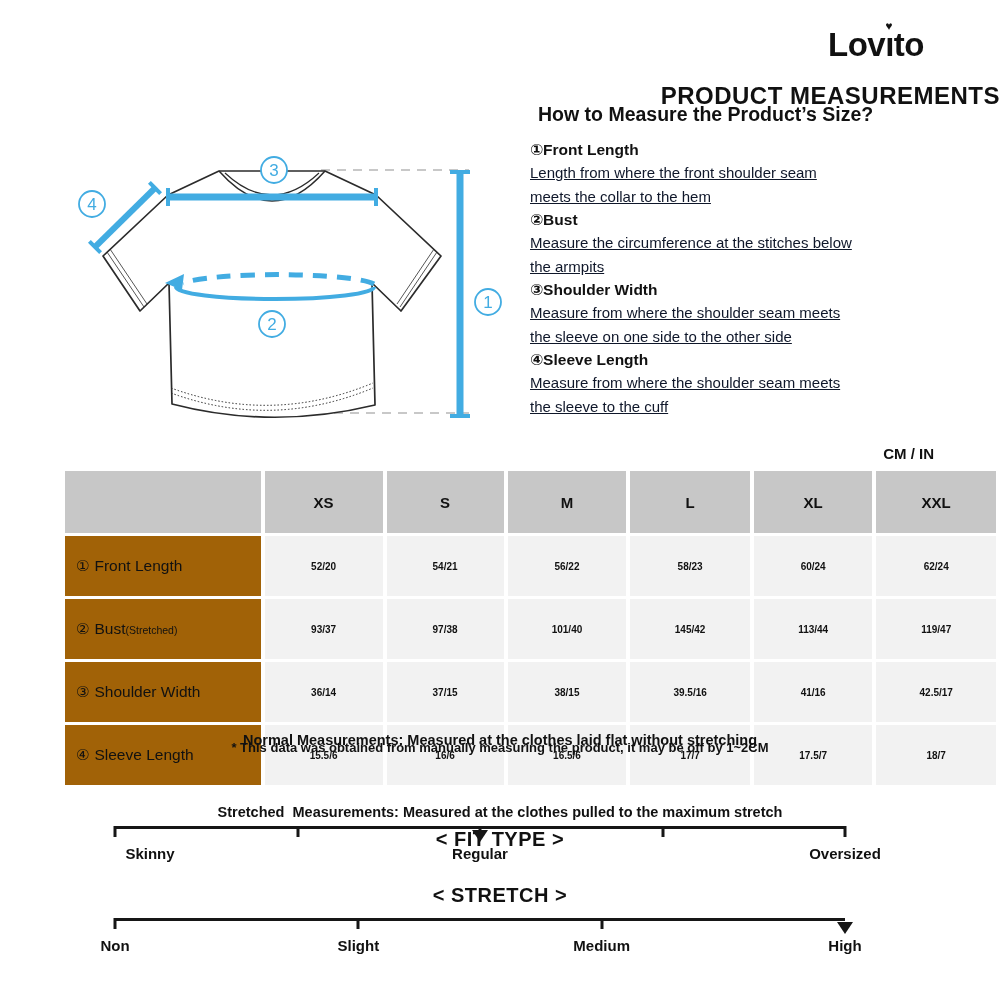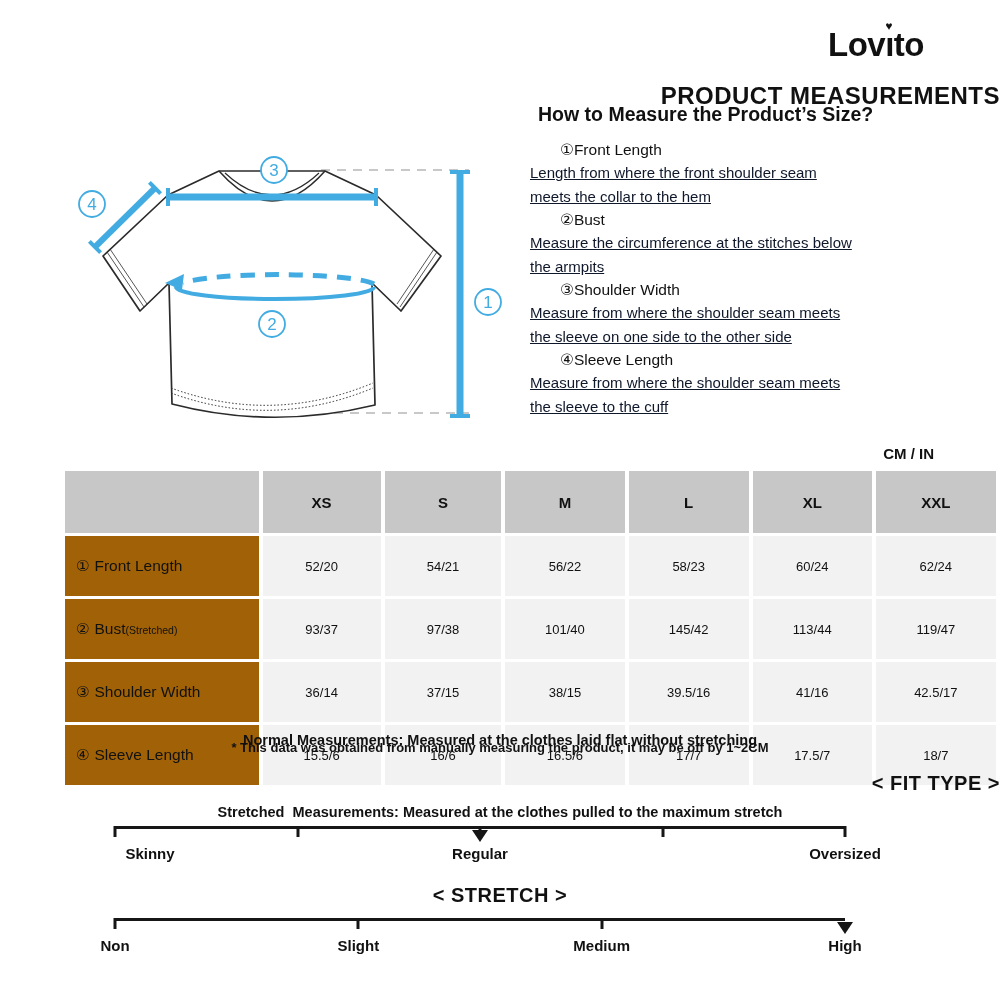--- a/index.html
+++ b/index.html
@@ -8,33 +8,33 @@
 
   .page-title{position:absolute;top:36px;left:0;width:100%;text-align:right;
               font-size:24px;font-weight:bold;letter-spacing:.5px;margin-top:46px;}
   .logo{position:absolute;top:26px;right:76px;font-size:33px;font-weight:bold;letter-spacing:-.5px;}
   .logo .iwrap{position:relative;display:inline-block;}
   .logo .heart{position:absolute;top:-7px;left:0px;font-size:12px;}
 
   
   .howto{position:absolute;left:530px;top:103px;width:404px;}
   .howto h2{margin:0 0 12px 8px;font-size:19.5px;font-weight:bold;}
-  .howto .item-title{font-size:15.5px;font-weight:normal;line-height:23px;margin-left:30px;}
+  .howto .item-title{font-size:15.5px;font-weight:bold;line-height:23px;}
   .howto .item-desc{font-size:15px;color:#0f172a;line-height:23.5px;white-space:pre-line;text-decoration:underline;}
 
   .cmin{position:absolute;top:445px;right:66px;font-size:15px;font-weight:bold;}
 
   
   table.meas{position:absolute;left:61px;top:468px;border-collapse:separate;border-spacing:4px 3px;}
   table.meas th,table.meas td{padding:16px;}
   table.meas th.size{width:110px;height:30px;background:#c7c7c7;font-size:15px;font-weight:bold;text-align:center;}
   table.meas th.corner{width:182px;background:#c7c7c7;}
   table.meas td.labelcell{background:#a16207;height:28px;font-size:15.5px;text-align:left;
                           padding-left:11px;white-space:nowrap;}
-  table.meas td.val{background:#f2f2f2;height:28px;font-size:13px;font-weight:normal;text-align:center;}
+  table.meas td.val{background:#f2f2f2;height:28px;font-size:10px;font-weight:bold;text-align:center;}
   .circ{font-size:15px;margin-right:5px;}
   .sub{font-size:10.5px;}
 
   
   .notes{position:absolute;top:680px;left:0;width:100%;text-align:center;
          font-size:14.5px;font-weight:bold;line-height:24px;white-space:pre-wrap;}
   .disclaimer{position:absolute;top:740px;left:0;width:100%;text-align:center;
               font-size:13px;font-weight:bold;}
 
   
@@ -189,21 +189,21 @@
     </tr>
   </tbody>
     </table>
 
   <div class="notes">
     <div>Normal Measurements: Measured at the clothes laid flat without stretching</div>
     <div>Stretched  Measurements: Measured at the clothes pulled to the maximum stretch</div>
   </div>
   <div class="disclaimer">* This data was obtained from manually measuring the product, it may be off by 1~2CM</div>
 
-  <div class="scale-title" style="top:772px;text-align:right;">&lt; FIT TYPE &gt;</div>
+  <div class="scale-title" style="top:828px;">&lt; FIT TYPE &gt;</div>
   <div class="scale" style="top:826px;">
     <div class="scaleline"></div>
     <div class="tick" style="left:0%;"></div>
     <div class="tick" style="left:25%;"></div>
     <div class="tick" style="left:50%;"></div>
     <div class="tick" style="left:75%;"></div>
     <div class="tick" style="left:100%;"></div>
     <div class="tri" style="left:50%;"></div>
     <div class="scale-label" style="left:0%;margin-left:35px;">Skinny</div>
     <div class="scale-label" style="left:50%;">Regular</div>

